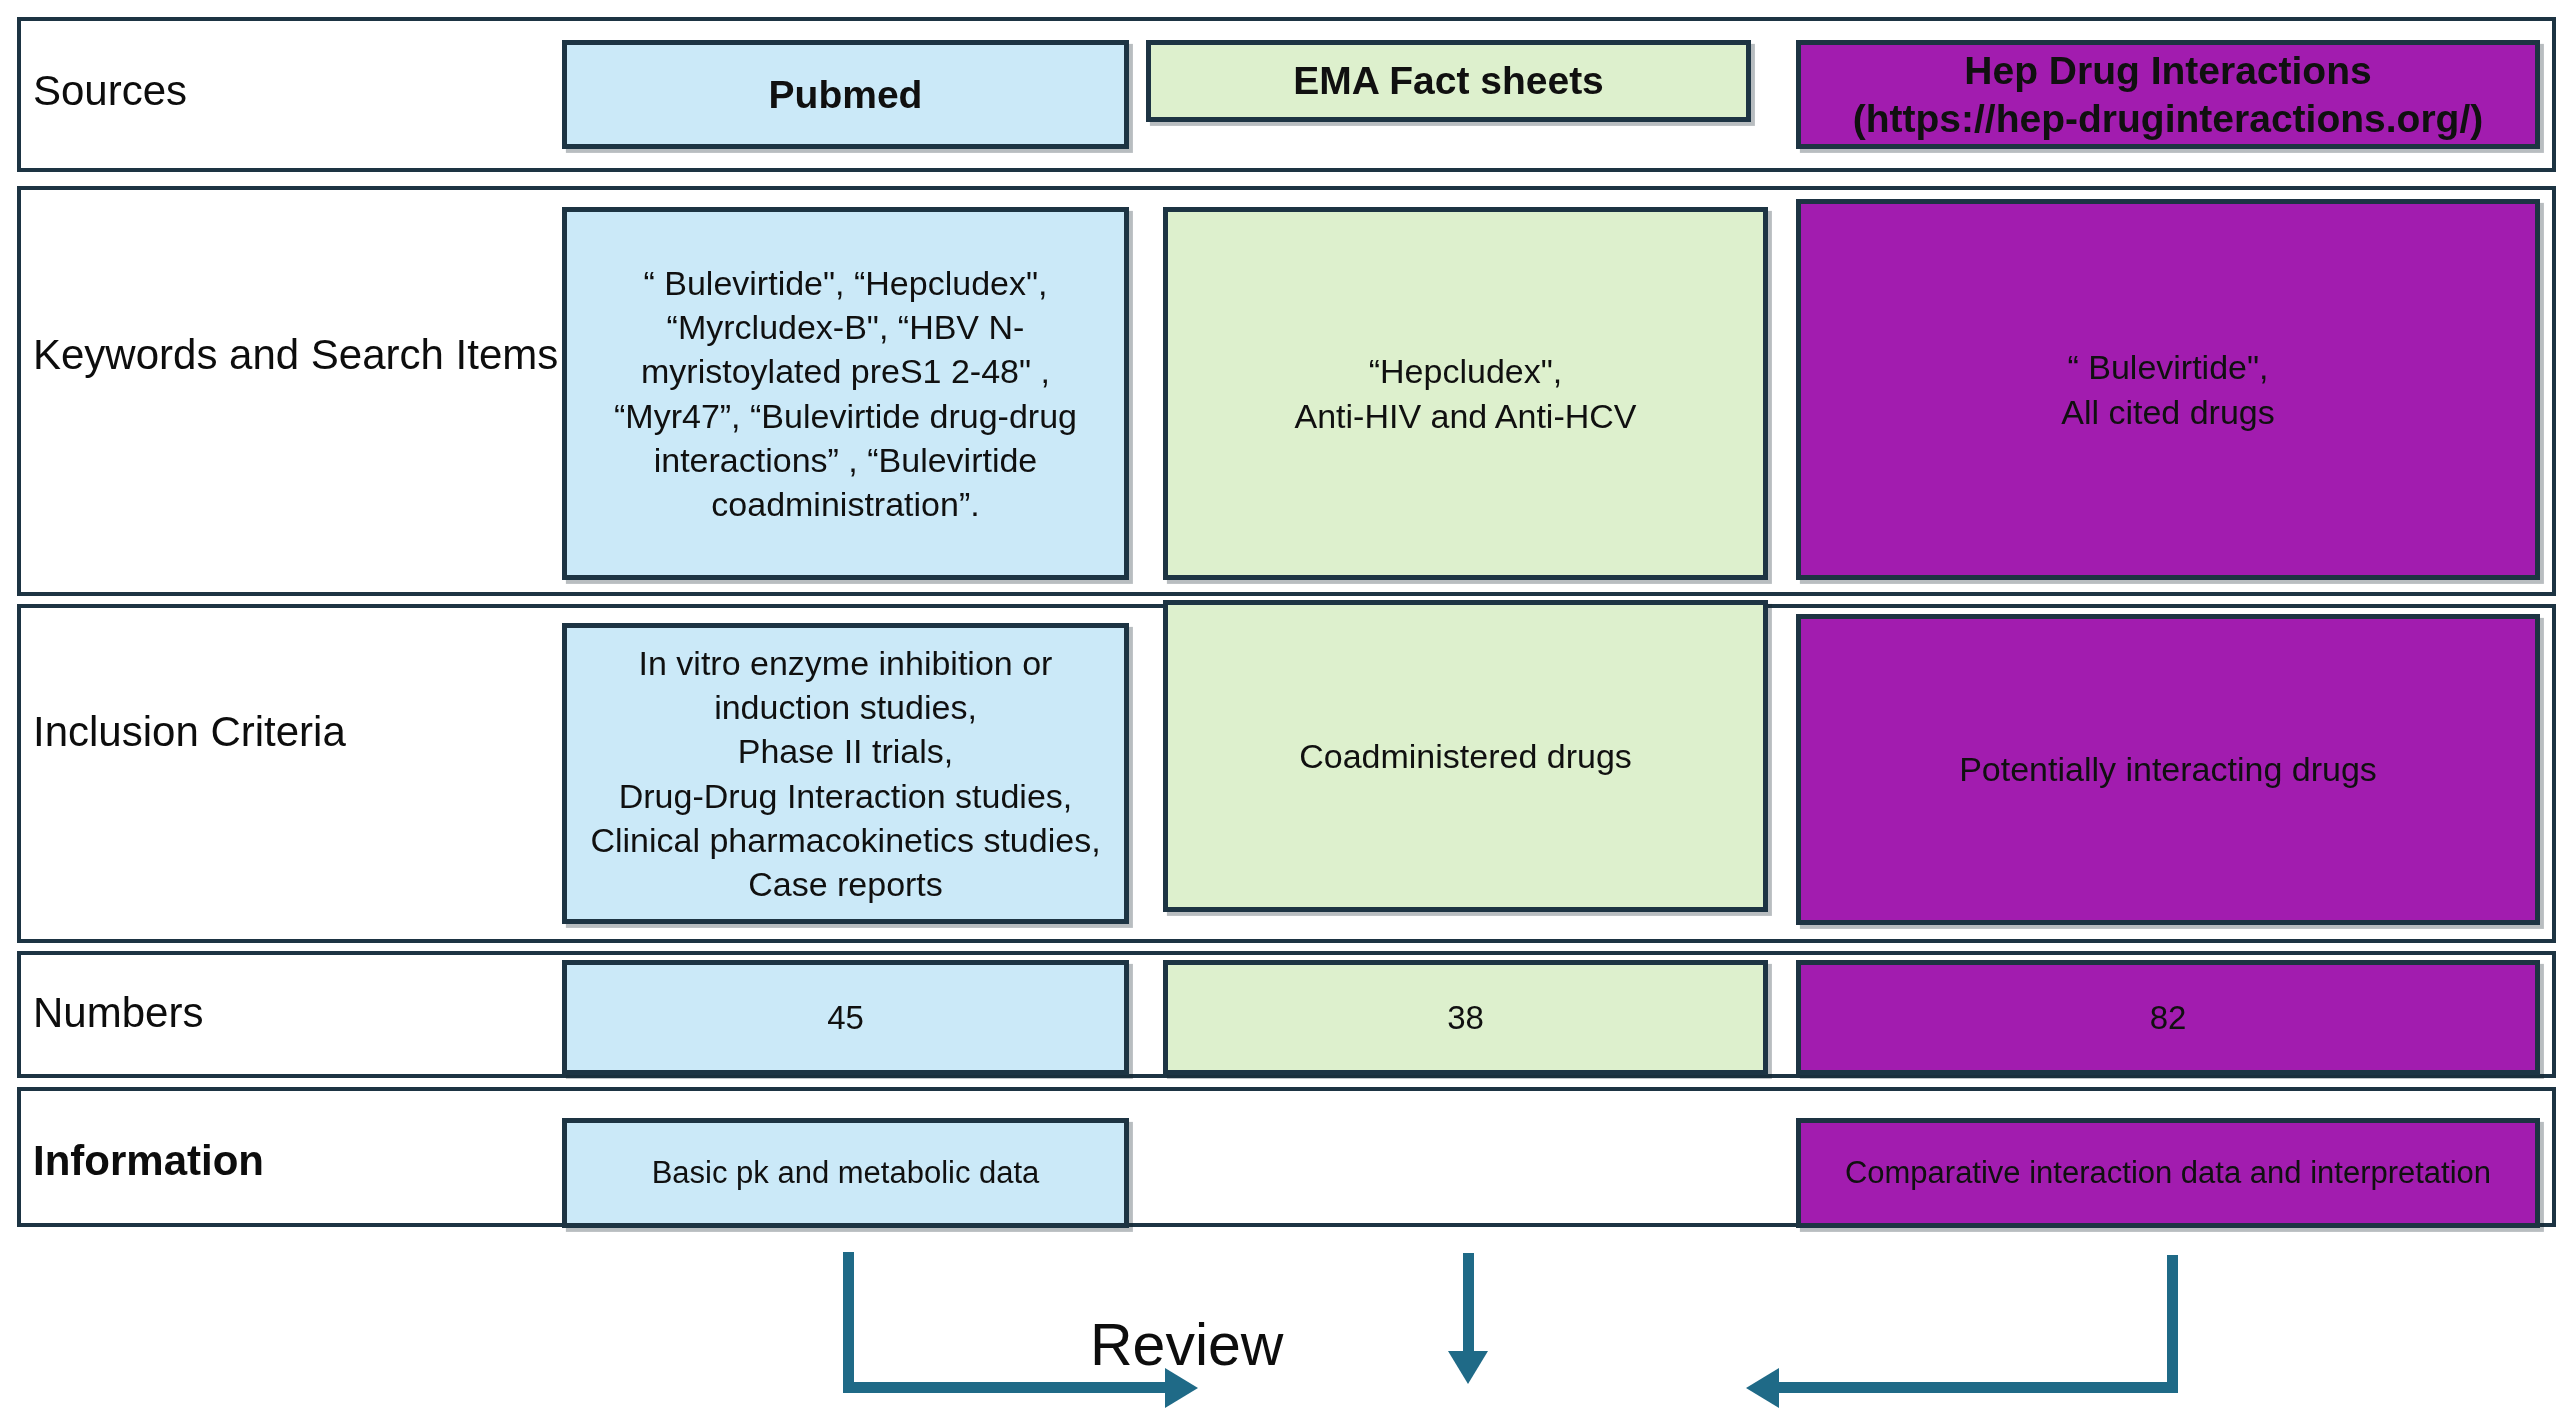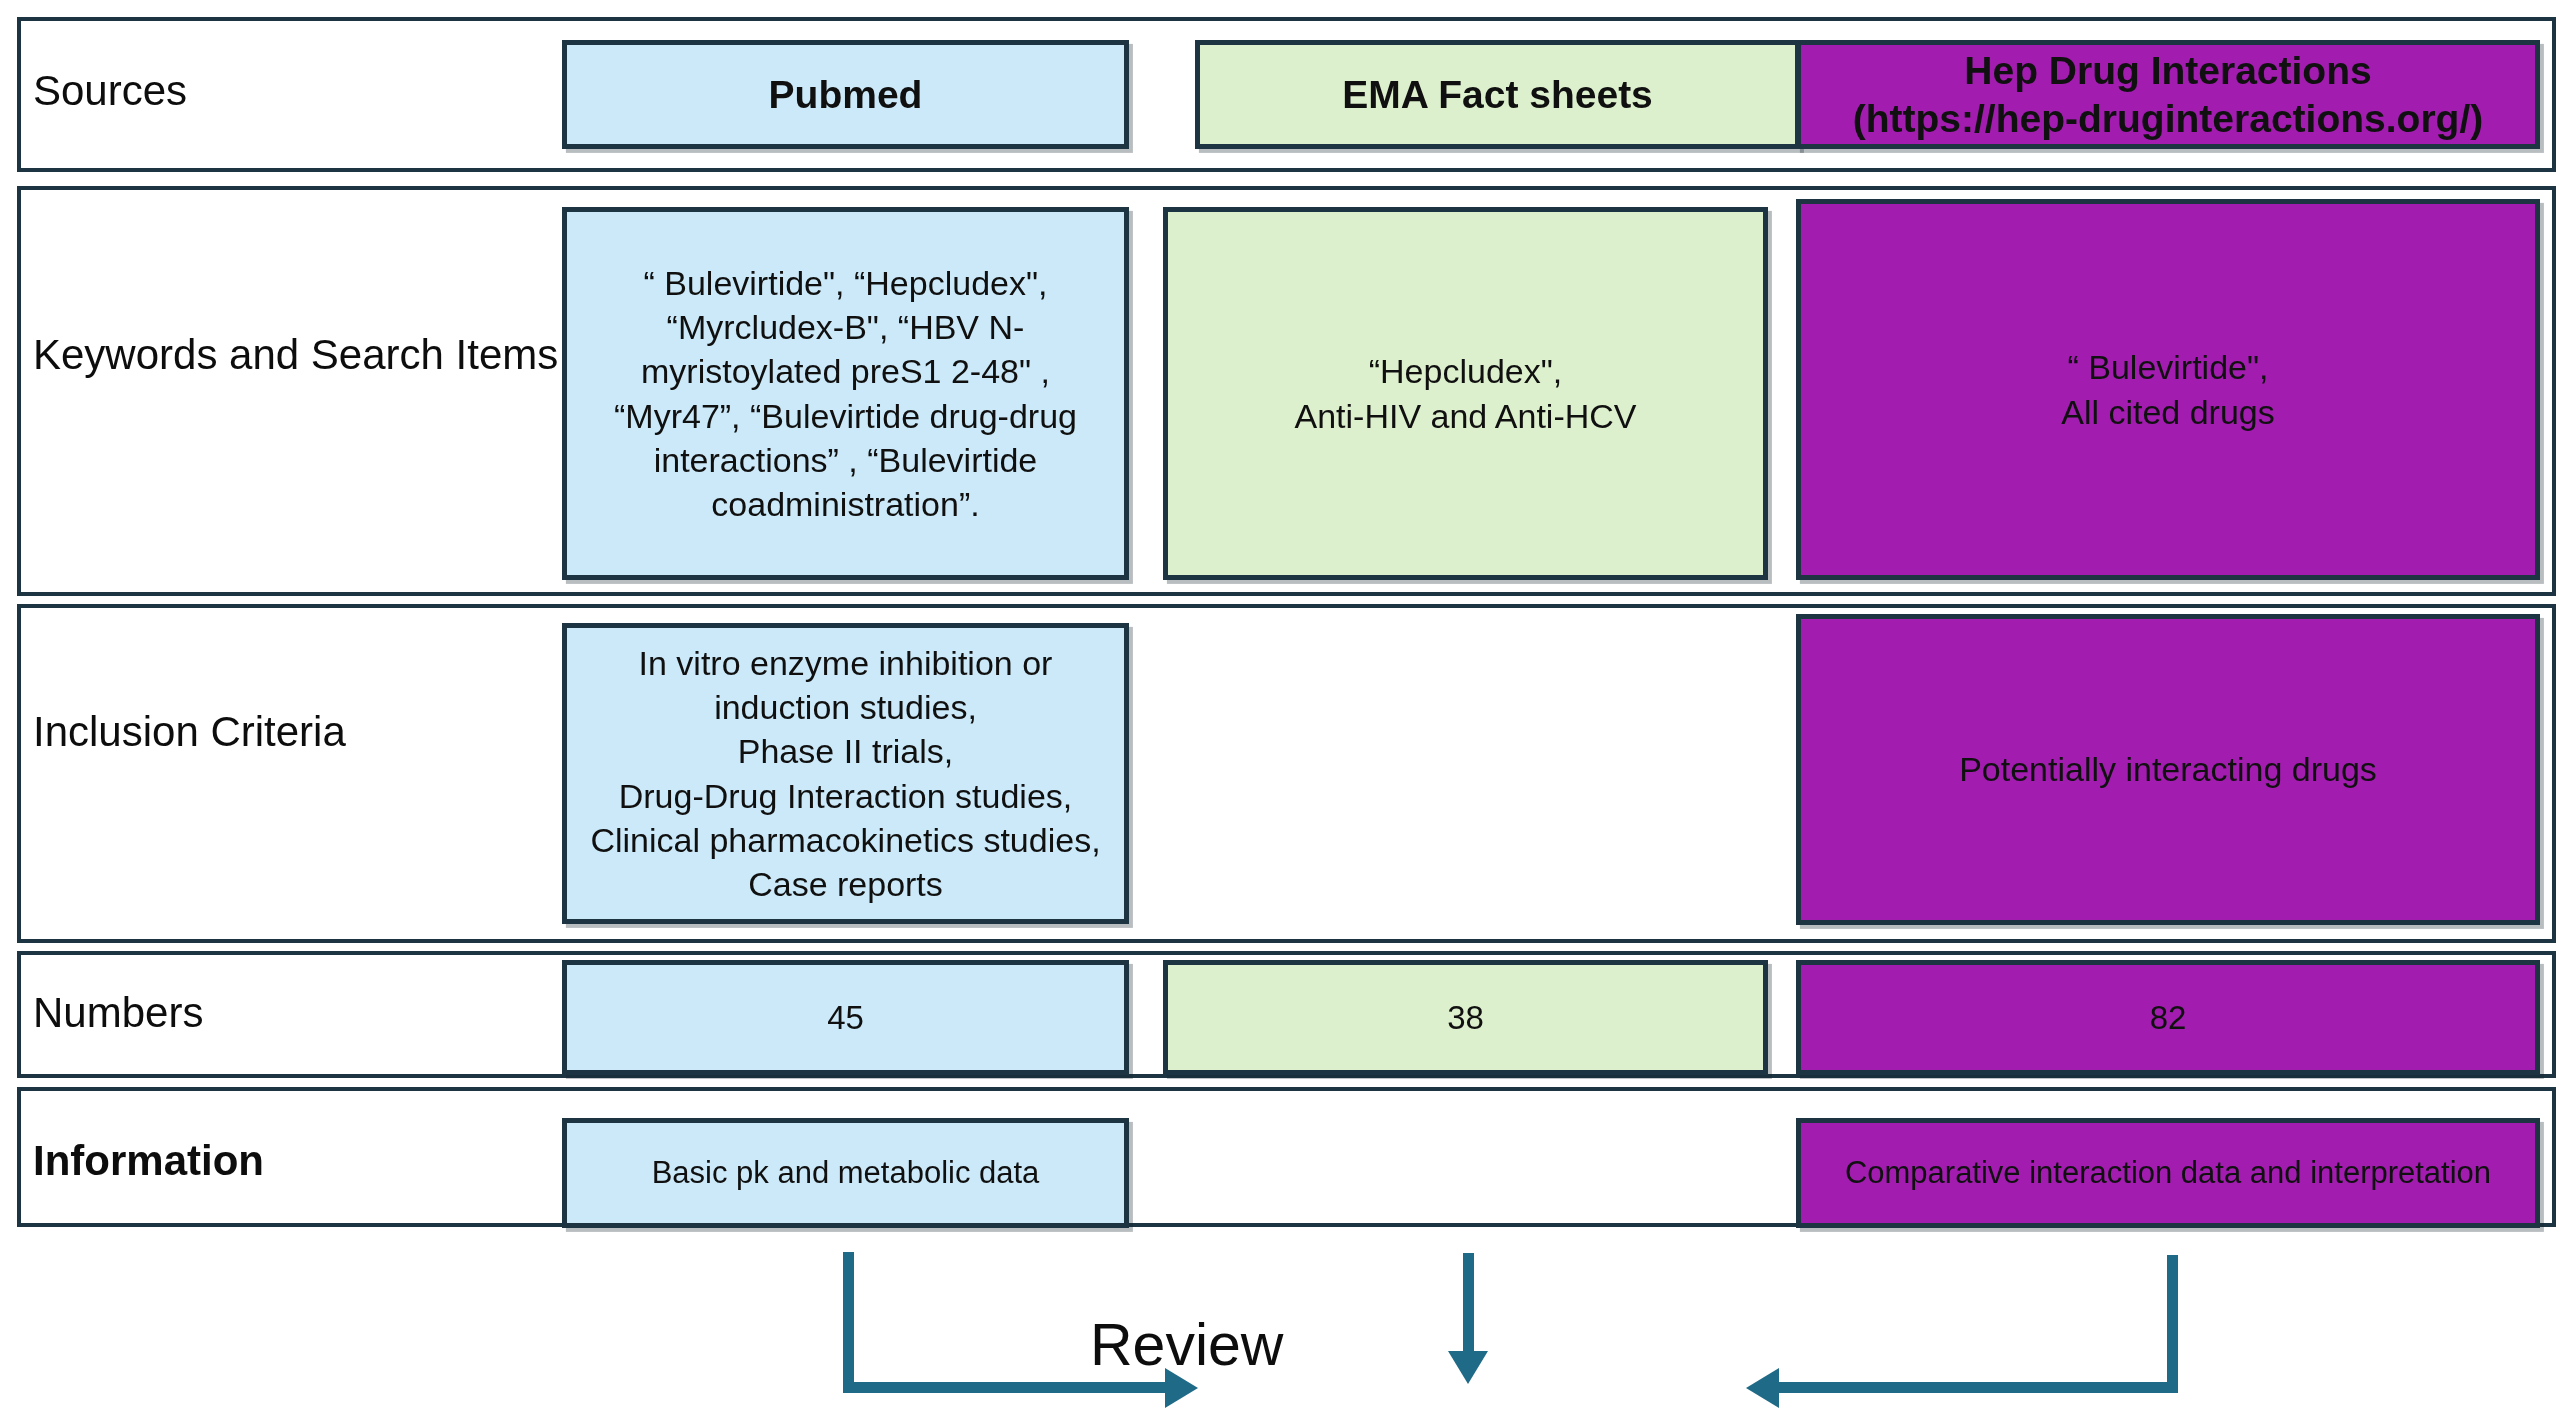--- a/index.html
+++ b/index.html
@@ -38,21 +38,21 @@
 <body>
 
 <div id="stage">
 
   <div class="row" style="left:17px;top:17px;width:2539px;height:155px;">
     <div class="row-label" style="top:45px;">Sources</div>
   </div>
   <div class="cell c-blue head" style="left:562px;top:40px;width:567px;height:109px;">
     <div class="txt">Pubmed</div>
   </div>
-  <div class="cell c-green head" style="left:1195px;top:40px;width:605px;height:109px;">
+  <div class="cell c-green head" style="left:1146px;top:40px;width:605px;height:82px;">
     <div class="txt">EMA Fact sheets</div>
   </div>
   <div class="cell c-pink head" style="left:1796px;top:40px;width:744px;height:109px;">
     <div class="txt">Hep Drug Interactions
 (https://hep-druginteractions.org/)</div>
   </div>
 
   <div class="row" style="left:17px;top:186px;width:2539px;height:410px;">
     <div class="row-label" style="top:140px;">Keywords and
 Search Items</div>
@@ -73,20 +73,23 @@
   <div class="row" style="left:17px;top:604px;width:2539px;height:339px;">
     <div class="row-label" style="top:99px;">Inclusion
 Criteria</div>
   </div>
   <div class="cell c-blue body-txt" style="left:562px;top:623px;width:567px;height:301px;">
     <div class="txt">In vitro enzyme inhibition or induction studies,
 Phase II trials,
 Drug-Drug Interaction studies,
 Clinical pharmacokinetics studies,
 Case reports</div>
+  </div>
+  <div class="cell c-green body-txt" style="left:1163px;top:600px;width:605px;height:312px;">
+    <div class="txt">Coadministered drugs</div>
   </div>
   <div class="cell c-pink body-txt" style="left:1796px;top:614px;width:744px;height:311px;">
     <div class="txt">Potentially interacting drugs</div>
   </div>
 
   <div class="row" style="left:17px;top:951px;width:2539px;height:127px;">
     <div class="row-label" style="top:33px;">Numbers</div>
   </div>
   <div class="cell c-blue num-txt" style="left:562px;top:960px;width:567px;height:115px;">
     <div class="txt">45</div>

